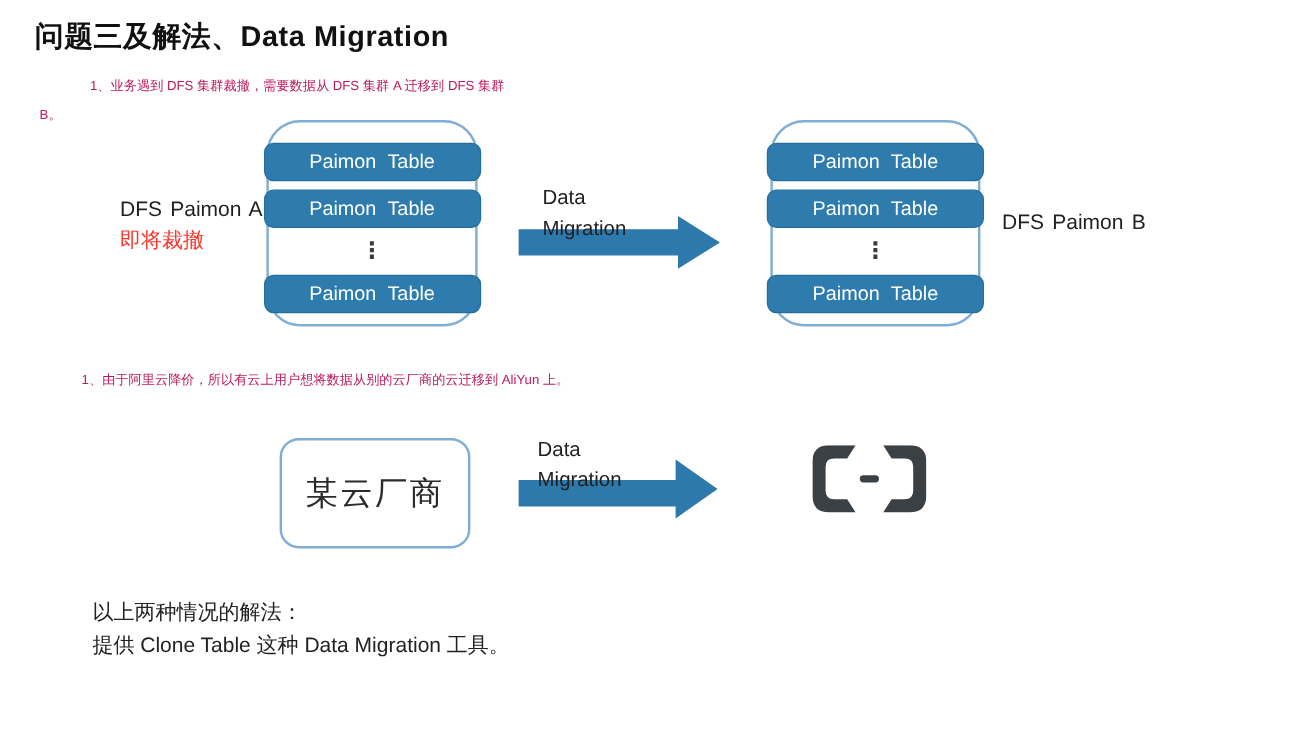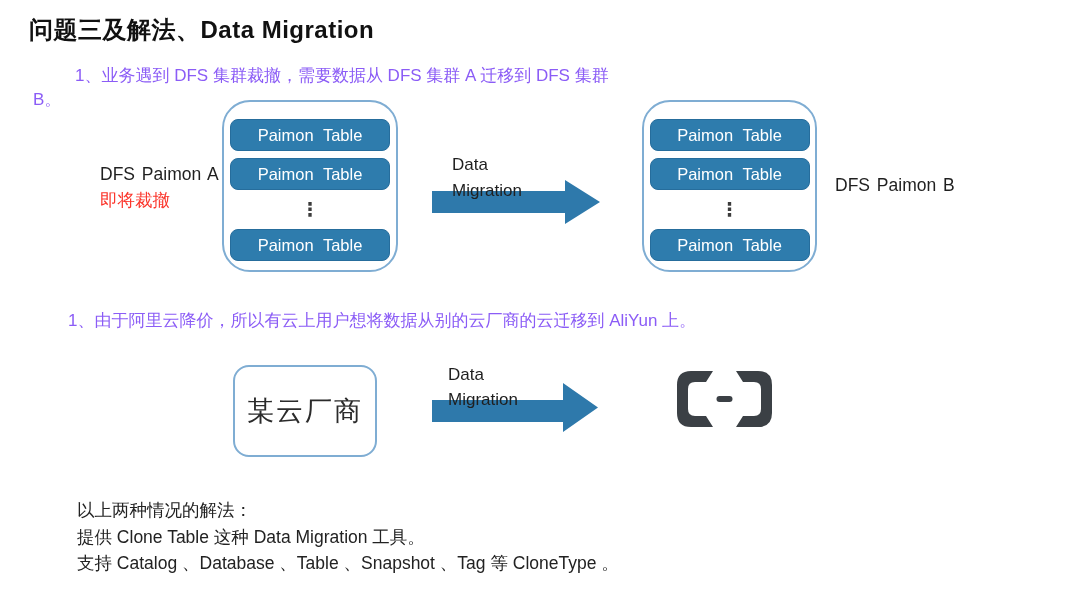--- a/index.html
+++ b/index.html
@@ -2,28 +2,28 @@
 <html style="--box-blue: #2e7cad; --box-blue-border: #266d9c; --container-border: #7fadd3; --arrow-blue: #2e79ab; --alert-red: #fb352b; --logo-gray: #3b4045; --text-dark: #1d1d1f;"><head>
 <meta charset="utf-8">
 <style>
   html,body{margin:0;padding:0;background:#fff;}
   .slide{
     position:relative;width:1080px;height:608px;background:#ffffff;overflow:hidden;
     font-family:"Liberation Sans","DejaVu Sans",sans-serif;color:var(--text-dark,#1d1d1f);
   }
   .abs{position:absolute;white-space:nowrap;margin-left:12px;}
   .title{left:17px;top:14px;font-size:24px;font-weight:bold;color:#111;letter-spacing:.5px;}
-  .t17{font-size:17px;color:#8b5cf6;}
+  .t17{font-size:11px;color:#be185d;}
   .cluster{
     position:absolute;box-sizing:border-box;background:#fff;
     border:2px solid var(--container-border,#7fadd3);border-radius:28px;
     display:flex;flex-direction:column;align-items:center;padding-top:17px;gap:7px;
   }
   .ptable{
-    width:160px;height:32px;box-sizing:border-box;flex:none;
+    width:181px;height:32px;box-sizing:border-box;flex:none;
     background:var(--box-blue,#2e7cad);border:1px solid var(--box-blue-border,#266d9c);
     border-radius:8px;color:#fff;font-size:16.5px;line-height:30px;text-align:center;word-spacing:5px;
   }
   .dots{
     height:25px;flex:none;display:flex;align-items:center;justify-content:center;
     font-size:19px;font-weight:bold;color:#3c3c3c;line-height:1;
   }
   .cluster-label{font-size:17.5px;color:#1f1f1f;word-spacing:2px;}
   .cluster-note{font-size:17.5px;color:var(--alert-red,#fb352b);}
   .arrow-label{font-size:17px;line-height:26px;color:#1f1f1f;z-index:3;}
@@ -74,35 +74,34 @@
   <div class="cluster" style="left:642px;top:100px;width:175px;height:172px;">
     <div class="ptable">Paimon Table</div>
     <div class="ptable">Paimon Table</div>
     <div class="dots">⋮</div>
     <div class="ptable">Paimon Table</div>
   </div>
   <div class="abs cluster-label" style="left:823px;top:175px;">DFS Paimon B</div>
 
   <div class="abs t17" style="left:56px;top:309px;">1、由于阿里云降价，所以有云上用户想将数据从别的云厂商的云迁移到 AliYun 上。</div>
 
-  <div class="vendor-box" style="left:233px;top:365px;width:144px;height:92px;">
+  <div class="vendor-box" style="left:233px;top:365px;width:159px;height:92px;">
     <span>某云厂商</span>
   </div>
 
   <div class="abs arrow-label" style="left:436px;top:362px;line-height:25px;">
     <div>Data</div>
     <div>Migration</div>
   </div>
   <svg class="arrow" style="left:432px;top:383px;width:166px;height:49px;" viewBox="0 0 166 49">
     <polygon points="0,17 131,17 131,0 166,24.5 131,49 131,39 0,39"></polygon>
   </svg>
 
   <svg class="logo-mark" style="left:677px;top:371px;width:95px;height:56px;" viewBox="0 0 95 56">
     <path d="M36,0 L14,0 Q0,0 0,14 L0,42 Q0,56 14,56 L36,56 L29,45 L18,45 Q11,45 11,38 L11,18 Q11,11 18,11 L29,11 Z"></path>
     <path d="M59,0 L81,0 Q95,0 95,14 L95,42 Q95,56 81,56 L59,56 L66,45 L77,45 Q84,45 84,38 L84,18 Q84,11 77,11 L66,11 Z"></path>
     <rect x="39.5" y="25" width="16" height="6" rx="3"></rect>
   </svg>
 
   <div class="abs solution-line" style="left:65px;top:525px;">提供 Clone Table 这种 Data Migration 工具。</div>
   <div class="abs solution-line" style="left:65px;top:498px;">以上两种情况的解法：</div>
-  <div class="abs solution-line" style="left:65px;top:551px;">支持 Catalog 、Database 、Table 、Snapshot 、Tag 等 CloneType 。</div>
 
 </div>
 
 </body></html>

